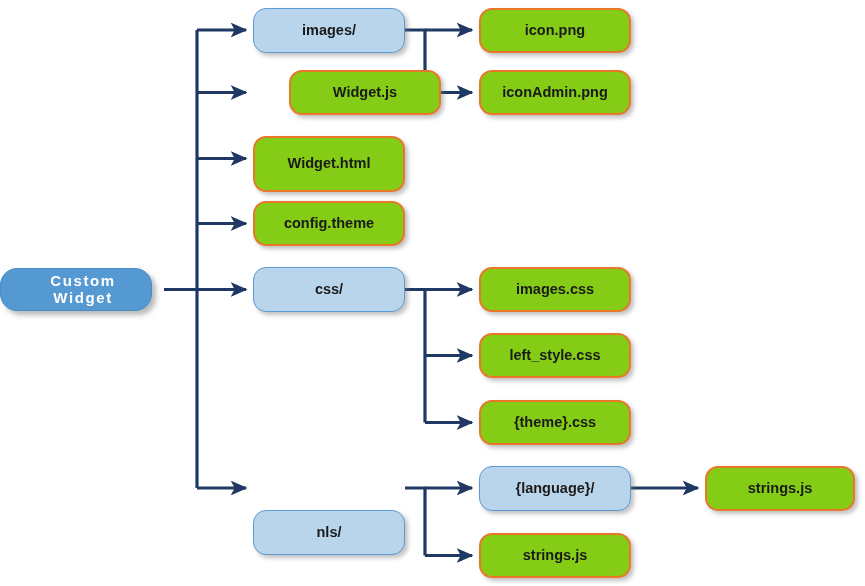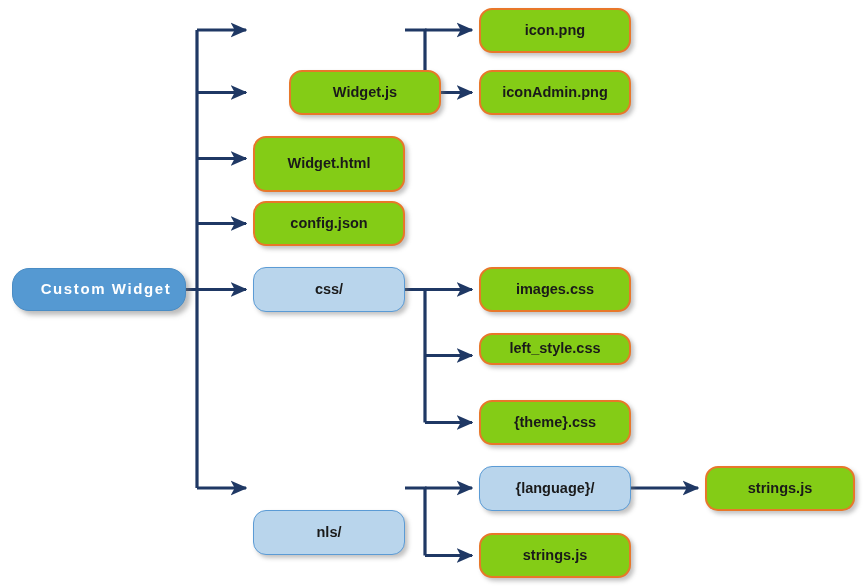--- a/index.html
+++ b/index.html
@@ -98,35 +98,38 @@
       <path d="M 425 422.5 L 472 422.5" marker-end="url(#arrow)"></path>
 
       <path d="M 405 488 L 425 488 L 425 555.5"></path>
       <path d="M 425 488 L 472 488" marker-end="url(#arrow)"></path>
       <path d="M 425 555.5 L 472 555.5" marker-end="url(#arrow)"></path>
 
       <path d="M 631 488 L 698 488" marker-end="url(#arrow)"></path>
     </g>
   </svg>
 
-  <div class="node root" style="left:12px; top:268px; width:174px; height:43px;padding-left:14px;">
+  <div class="node root" style="left:0; top:268px; width:152px; height:43px;padding-left:14px;">
     <span class="label">Custom Widget</span>
   </div>
 
+  <div class="node folder" style="left:253px; top:8px; width:152px; height:45px;">
+    <span class="label">images/</span>
+  </div>
 
   <div class="node file" style="left:253px; top:70px; width:152px; height:45px;margin-left:36px;">
     <span class="label">Widget.js</span>
   </div>
 
   <div class="node file" style="left:253px; top:136px; width:152px; height:56px;">
     <span class="label">Widget.html</span>
   </div>
 
   <div class="node file" style="left:253px; top:201px; width:152px; height:45px;">
-    <span class="label">config.json</span>
+    <span class="label">config.theme</span>
   </div>
 
   <div class="node folder" style="left:253px; top:267px; width:152px; height:45px;">
     <span class="label">css/</span>
   </div>
 
   <div class="node folder" style="left:253px; top:466px; width:152px; height:45px;margin-top:44px;">
     <span class="label">nls/</span>
   </div>
 
@@ -135,21 +138,21 @@
   </div>
 
   <div class="node file" style="left:479px; top:70px; width:152px; height:45px;">
     <span class="label">iconAdmin.png</span>
   </div>
 
   <div class="node file" style="left:479px; top:267px; width:152px; height:45px;">
     <span class="label">images.css</span>
   </div>
 
-  <div class="node file" style="left:479px; top:333px; width:152px; height:32px;">
+  <div class="node file" style="left:479px; top:333px; width:152px; height:45px;">
     <span class="label">left_style.css</span>
   </div>
 
   <div class="node file" style="left:479px; top:400px; width:152px; height:45px;align-items:center;">
     <span class="label">{theme}.css</span>
   </div>
 
   <div class="node folder" style="left:479px; top:466px; width:152px; height:45px;">
     <span class="label">{language}/</span>
   </div>

